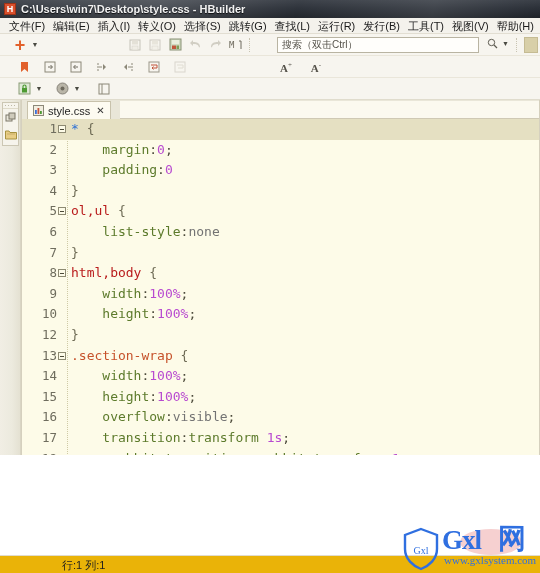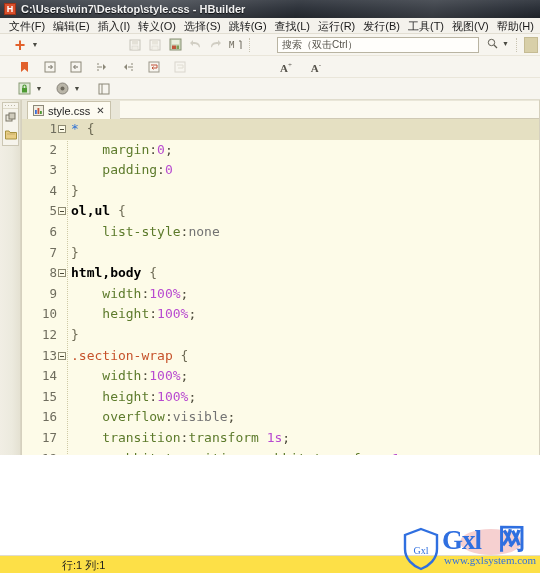--- a/index.html
+++ b/index.html
@@ -130,21 +130,21 @@
     position:absolute;left:0;top:0;width:36px;text-align:right;
     color:#6f6d5e;font-family:"DejaVu Sans Mono","Liberation Mono",monospace;font-size:12.5px;
   }
   .fold{
     position:absolute;left:37px;top:6px;width:8px;height:8px;
     border:1px solid #8d8a72;box-sizing:border-box;background:#fdfbe8;
   }
   .fold:after{content:"";position:absolute;left:1px;top:3px;width:4px;height:1px;background:#4b4938;}
   .code{position:absolute;left:50px;top:0;white-space:pre;}
   .s-sel{color:#2b6fd6;}        
-  .s-tag{color:#000000;font-weight:bold;}        
+  .s-tag{color:#b91c1c;}        
   .s-cls{color:#c6522b;}        
   .s-prop{color:#5c7a2b;}       
   .s-punc{color:#4c4a3a;}
   .s-num{color:#b84ad0;}
   .s-val{color:#737373;margin-top:20px;}
   .s-brace{color:#6e6b55;}
 
   
   .hscroll{
     position:absolute;left:21px;top:446px;width:519px;height:9px;
@@ -154,21 +154,21 @@
     position:absolute;left:52px;top:1px;width:380px;height:7px;
     background:#dcd8c6;border:1px solid #c6c1ab;box-sizing:border-box;
   }
   .hscroll .arrow{position:absolute;left:53px;top:0px;color:#8d8a72;font-size:7px;line-height:9px;}
 
   .editborder{position:absolute;left:21px;top:0;width:519px;height:455px;border:1px solid #d5d0be;border-top:none;box-sizing:border-box;pointer-events:none;}
 
   
   .statusbar{
     position:absolute;left:0;top:555px;width:540px;height:18px;
-    background:#fde047;border-top:1px solid #e0dccd;box-sizing:border-box;
+    background:#eab308;border-top:1px solid #e0dccd;box-sizing:border-box;
   }
   .statusbar .cell{
     position:absolute;left:62px;top:1px;height:16px;
     font-size:11px;color:#1f1f1f;line-height:16px;
   }
   .bottomfill{position:absolute;left:0;top:455px;width:540px;height:118px;background:#ffffff;}
 
   
   .wm{position:absolute;left:400px;top:523px;width:140px;height:48px;}
   .wm .shield{position:absolute;left:2px;top:4px;}

